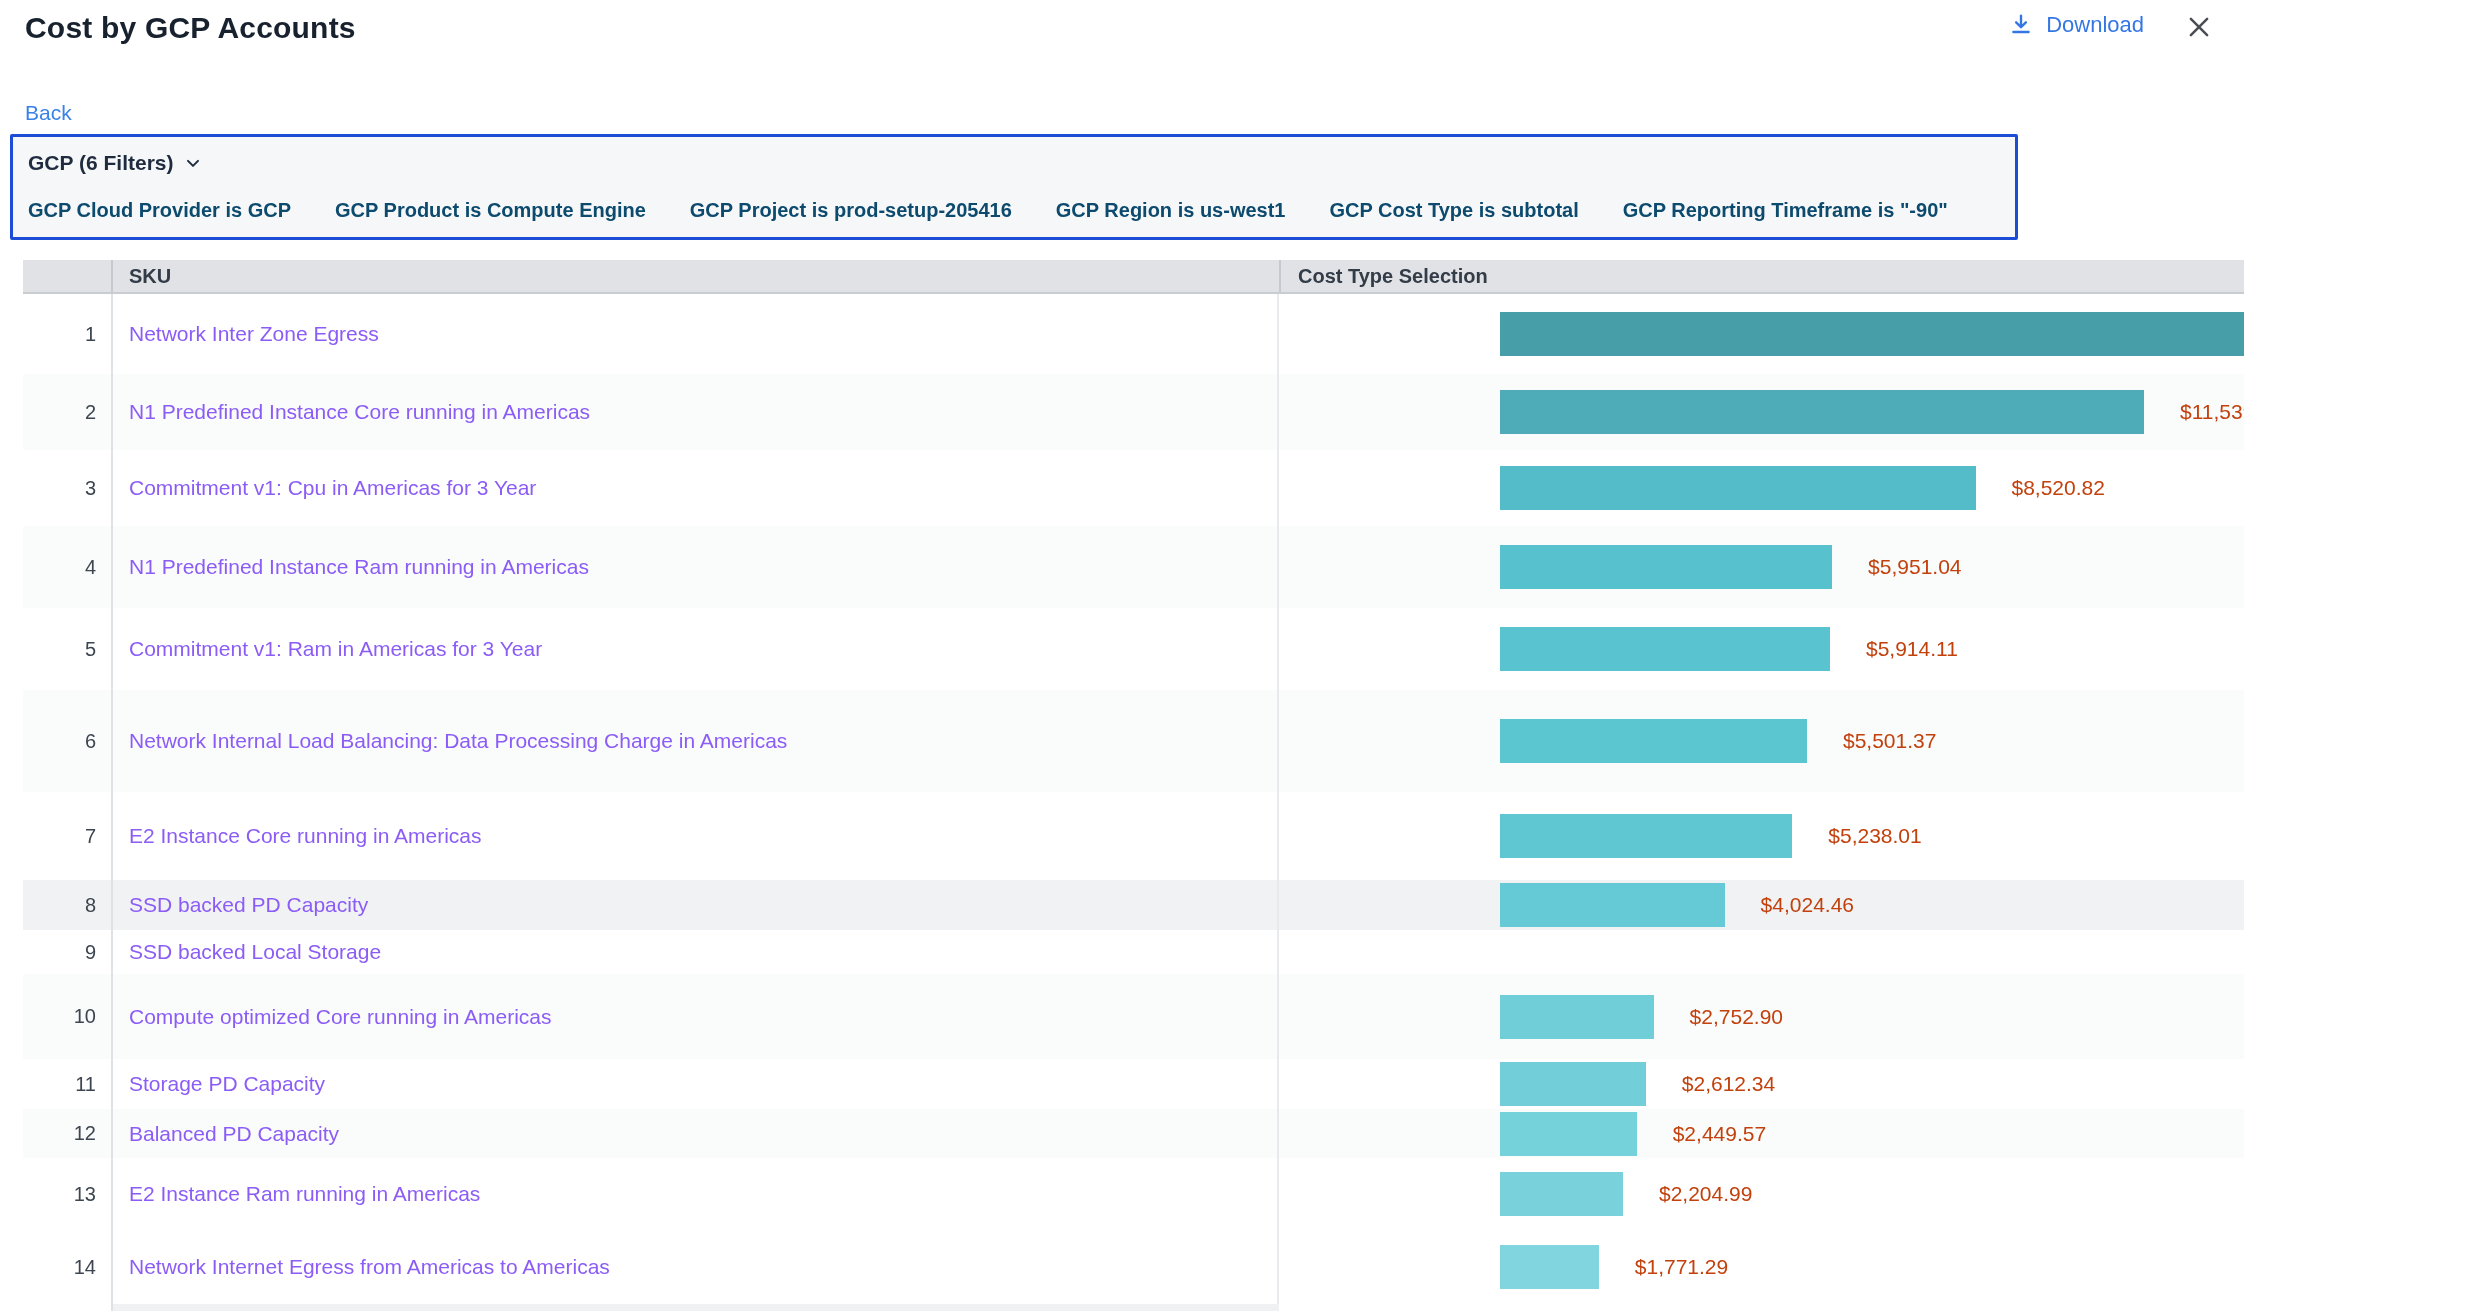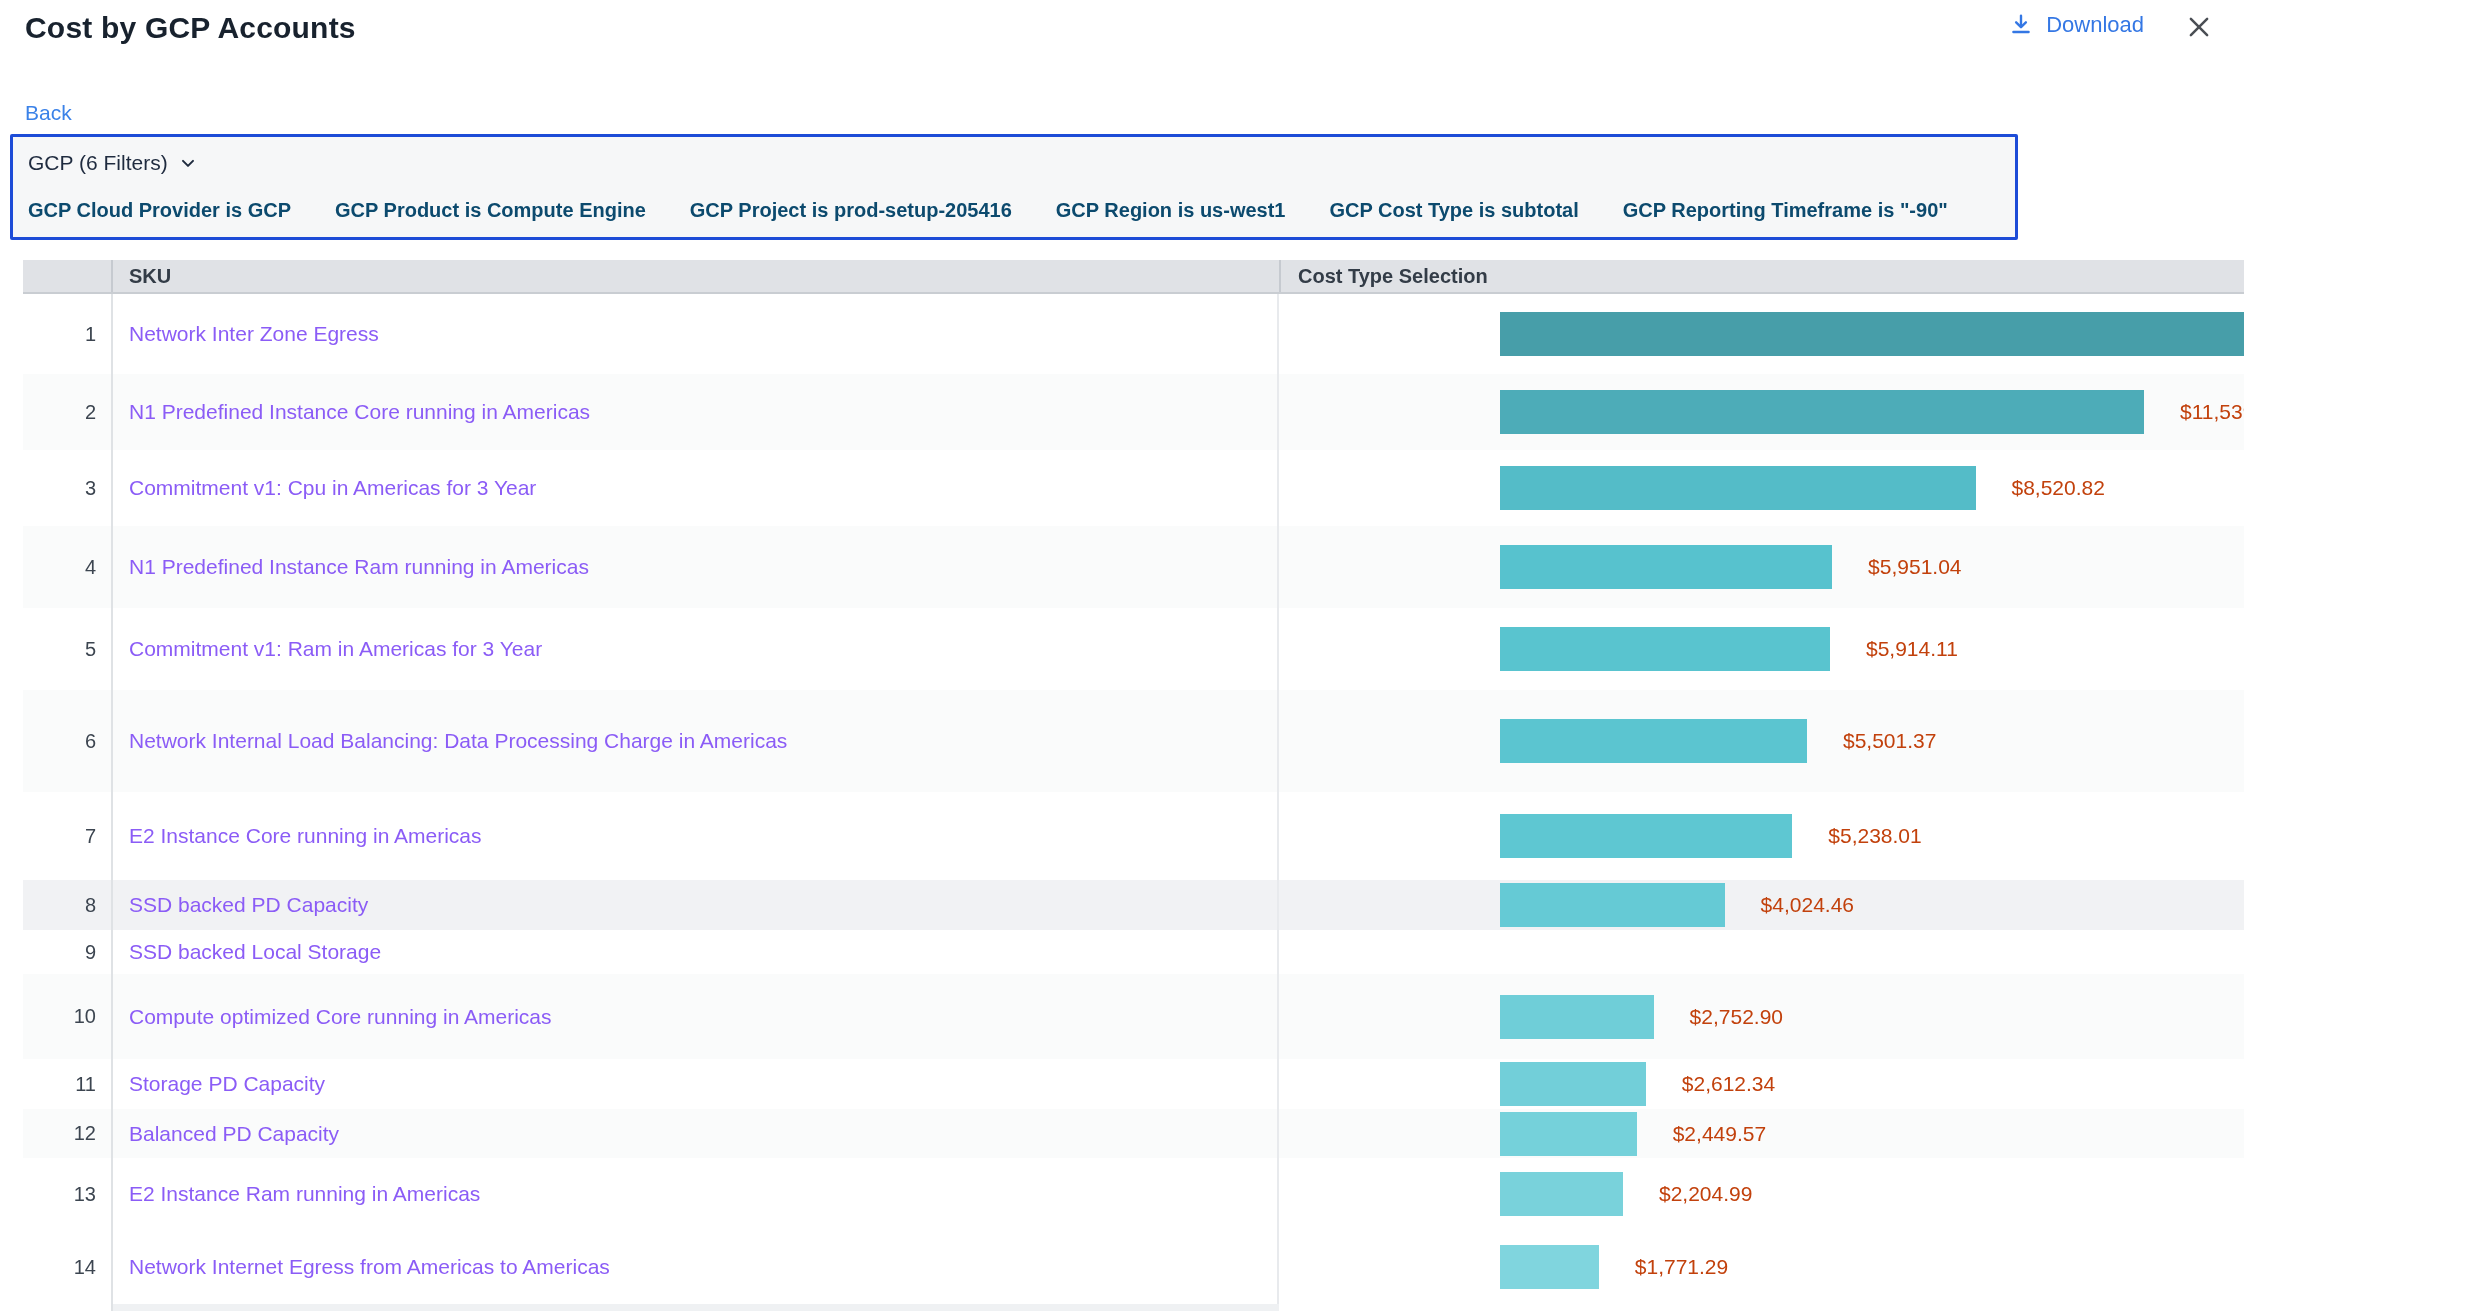--- a/index.html
+++ b/index.html
@@ -14,21 +14,21 @@
   .actions { display:flex; align-items:flex-start; gap:40px; padding-top:2px; }
   .download-btn { display:flex; align-items:center; gap:12px; color:#3477e4; font-size:22px; font-weight:500; cursor:pointer; }
   .close-btn { display:flex; align-items:center; cursor:pointer; margin-right:6px; }
   
   .back-link { display:inline-block; margin:54px 0 8px 25px; color:#3b82e8; font-size:21px; line-height:26px; cursor:pointer; }
   
   .filter-box {
     margin-left:10px; width:2008px; background:#f6f7f8;
     border:3px solid #1d4cd7; border-radius:2px; padding:13px 15px 15px;
   }
-  .filter-summary { display:flex; align-items:center; gap:10px; font-size:21px; line-height:26px; font-weight:400; color:#1f2b3f; cursor:pointer; width:fit-content; }
+  .filter-summary { display:flex; align-items:center; gap:10px; font-size:21px; line-height:26px; font-weight:700; color:#1f2b3f; cursor:pointer; width:fit-content; }
   .filter-chips { display:flex; gap:44px; margin-top:22px; font-size:20px; line-height:24px; font-weight:600; color:#0c4a6e; white-space:nowrap; }
   
   .cost-table { margin:20px 0 0 23px; width:2437px; }
   .thead { display:flex; height:34px; background:#e0e2e6; border-bottom:2px solid #c9cdd2; font-size:20px; font-weight:700; color:#333c47; }
   .thead > div { display:flex; align-items:center; height:100%; }
   .h-num { width:88px; }
   .h-sku { width:1168px; border-left:2px solid #c6cad0; padding-left:16px; }
   .h-bar { flex:1; border-left:2px solid #c6cad0; padding-left:17px; }
   .trow { display:flex; align-items:stretch; background:#ffffff; }
   .cell-num { width:88px; display:flex; align-items:center; justify-content:flex-end; padding-right:15px; font-size:20px; color:#3c4550; }

